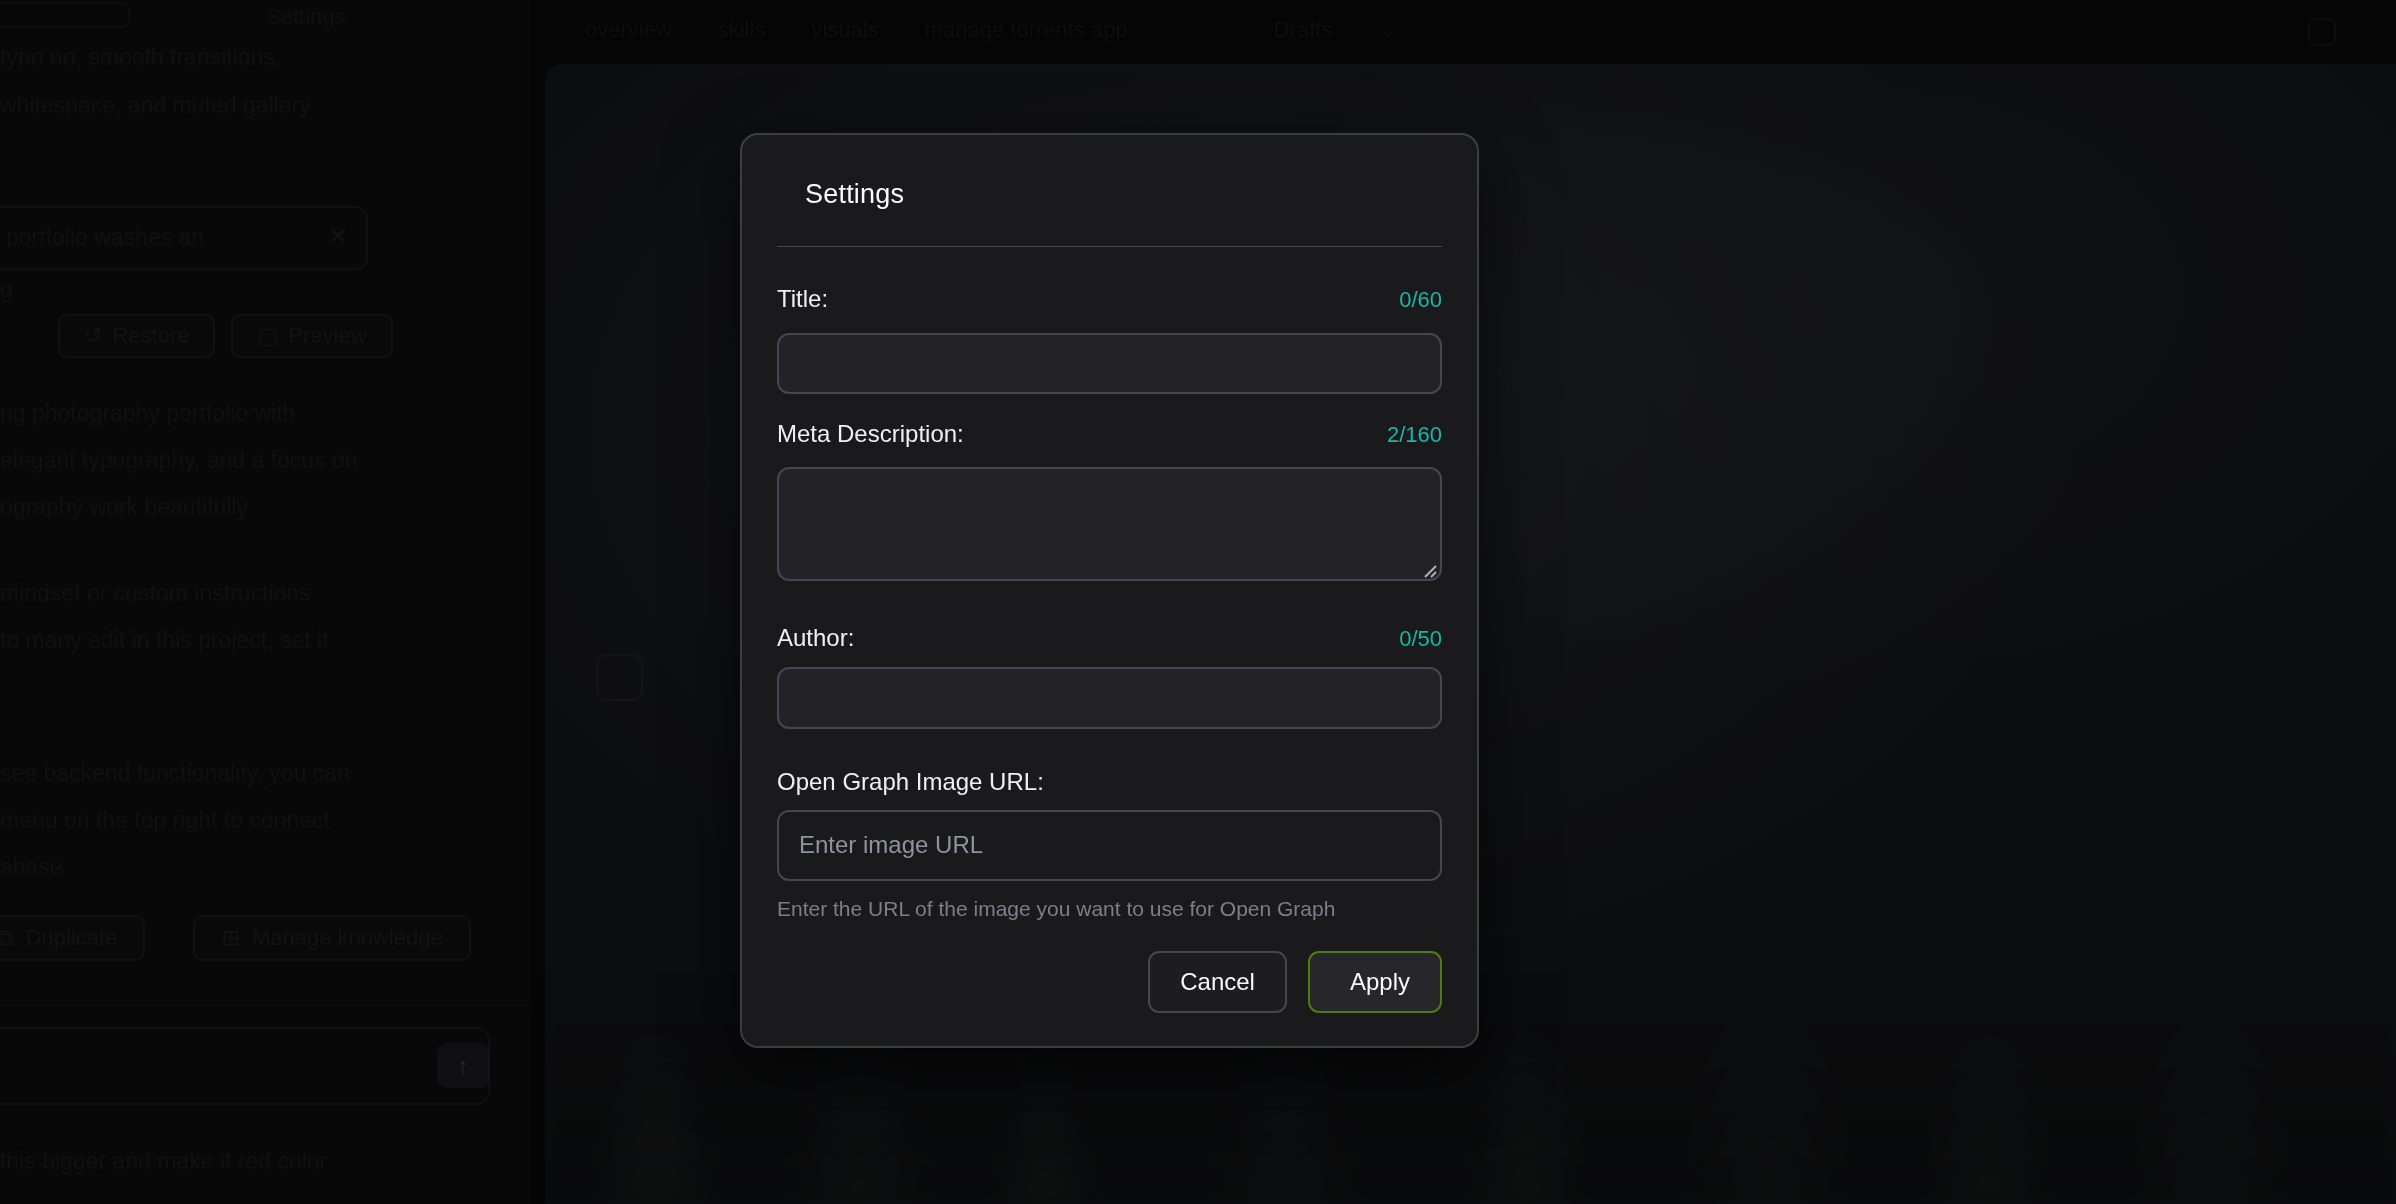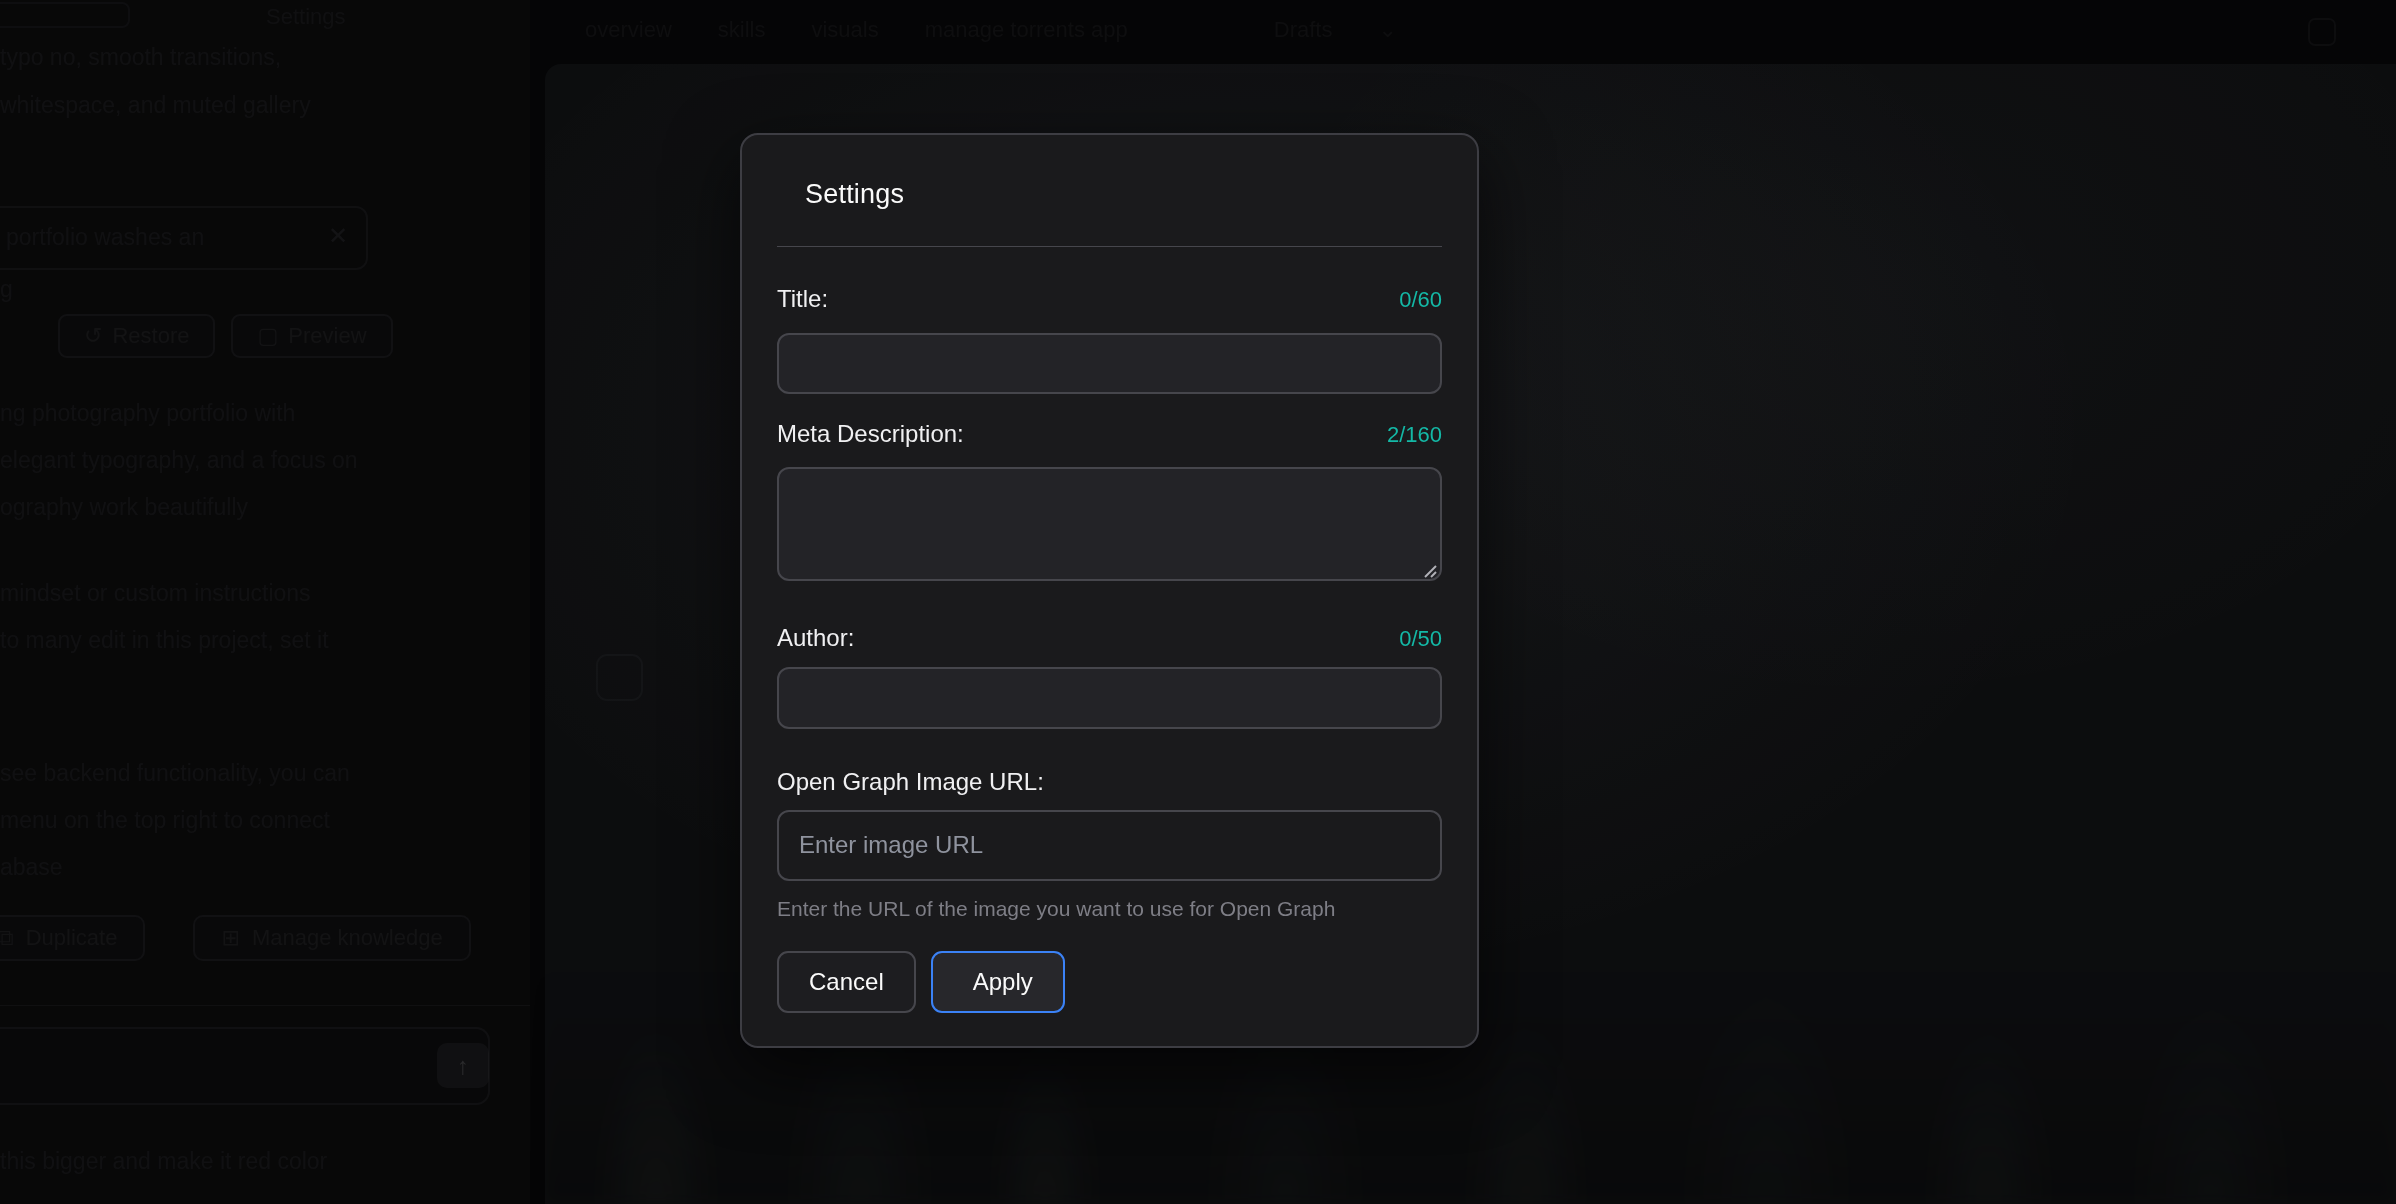--- a/index.html
+++ b/index.html
@@ -83,26 +83,26 @@
     color:#f0f0f2; font-size:24px; padding:12px 20px; outline:none;
     font-family:"Liberation Sans","DejaVu Sans",sans-serif; }
   .m-textarea { width:100%; height:114px; background:#232327; border:2px solid #46464c; border-radius:12px;
     color:#f0f0f2; font-size:24px; padding:14px 20px; outline:none; resize:none;
     font-family:"Liberation Sans","DejaVu Sans",sans-serif; }
   .ta-wrap { position:relative; margin-top:19px; }
   .ta-resize { position:absolute; right:5px; bottom:7px; pointer-events:none; }
   .m-input-dark { background:transparent; height:72px; }
   .m-input::placeholder, .m-textarea::placeholder, .m-input-dark::placeholder { color:#8f939e; }
   .helper { margin-top:16px; font-size:21px; color:#7e7e86; }
-  .btn-row { margin-top:30px; display:flex; gap:15px; }
+  .btn-row { margin-top:30px; display:flex; justify-content:flex-end; gap:21px; }
   .m-btn { height:62px; padding:0 30px; border-radius:11px; font-size:24px; color:#fafafa;
     display:flex; align-items:center; justify-content:center; cursor:pointer;
     font-family:"Liberation Sans","DejaVu Sans",sans-serif; }
   .btn-cancel { background:#1d1d20; border:2px solid #46464c; }
-  .btn-apply { background:#27272b; border:2px solid #3b82f6;padding-left:40px; }
+  .btn-apply { background:#27272b; border:2px solid #4d7c0f;padding-left:40px; }
 
   .mt38 { margin-top:38px;gap:20px; } .mt26 { margin-top:26px; } .mt39 { margin-top:39px; }
   .mt20 { margin-top:20px; } .mt15 { margin-top:15px; } .mt14 { margin-top:14px; }
 </style>
 </head>
 <body>
 
 <div class="bg-app">
 
   <div class="sidebar">

